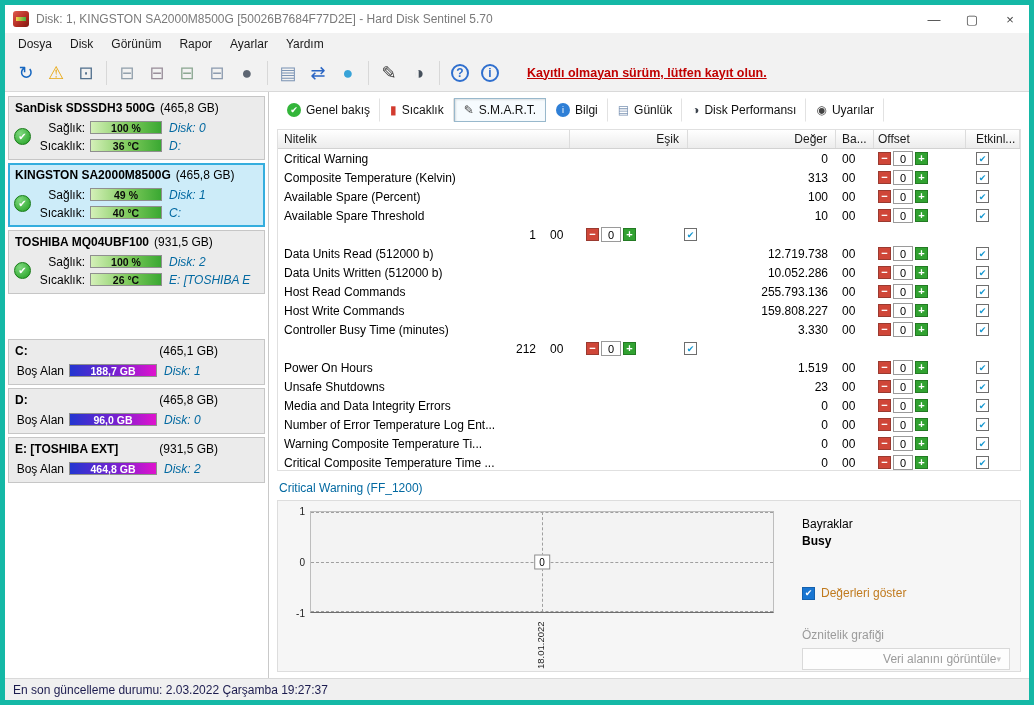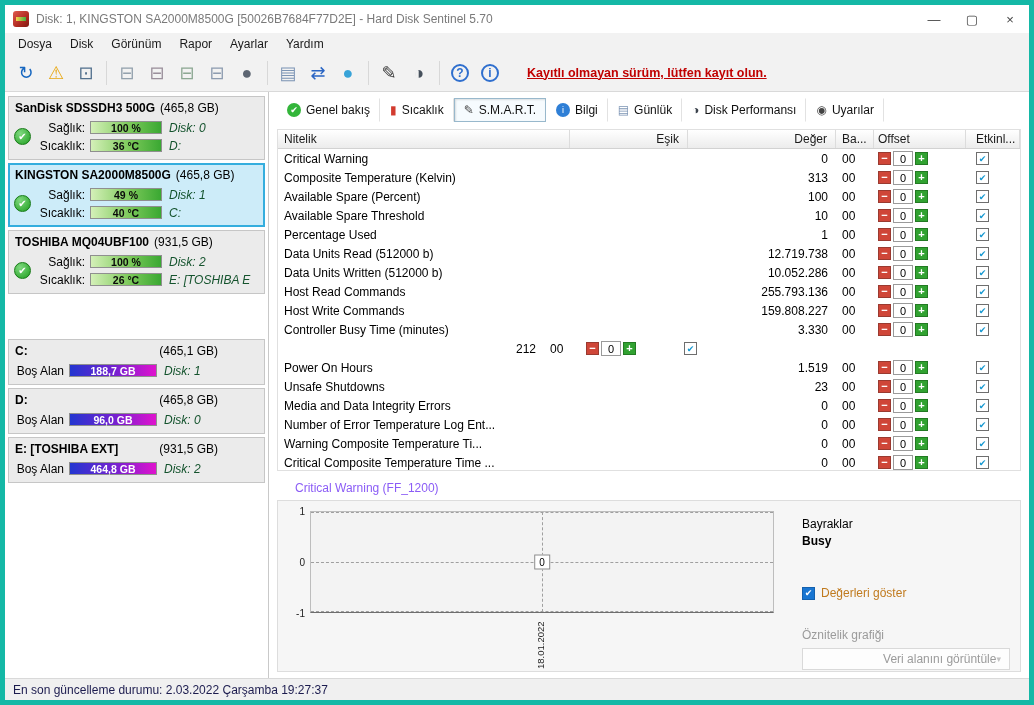--- a/index.html
+++ b/index.html
@@ -54,21 +54,21 @@
   .rows { flex:1; min-width:0; }
   .srow { display:flex; align-items:center; height:17px; margin:1px 0; }
   .slabel { width:56px; flex:none; text-align:right; padding-right:5px; }
   .sbar { position:relative; height:13px; flex:none; border:1px solid #8f8f8f;
           display:flex; align-items:center; justify-content:center;
           font-size:10.5px; font-weight:bold; color:#0a0a0a;
           background:linear-gradient(90deg,#d4f0b8 0%,#7cc95a 55%,#3aa832 100%); }
   .sbar.health, .sbar.temp { width:72px; }
   .sbar.free { width:88px; color:#fff;
                background:linear-gradient(90deg,#2336d0 0%,#7a20d0 55%,#e013ce 100%); }
-  .sright { flex:1; font-style:italic; color:#14532d; padding-left:7px; white-space:nowrap; overflow:hidden; }
+  .sright { flex:1; font-style:italic; color:#0369a1; padding-left:7px; white-space:nowrap; overflow:hidden; }
   .side-spacer { height:42px; }
 
   
   .main { flex:1; min-width:0; display:flex; flex-direction:column; padding:5px 8px 6px; background:#fff; }
 
   
   .tabbar { display:flex; align-items:center; height:26px; flex:none; margin-bottom:6px; }
   .tab { display:flex; align-items:center; gap:5px; padding:3px 9px; height:24px;
          background:transparent; border:1px solid transparent; border-right:1px solid #e2e2e2;
          font-family:inherit; font-size:12px; color:#111; cursor:default; }
@@ -94,21 +94,21 @@
   .sp-minus { background:#cf4638; border:1px solid #9a3a30; }
   .sp-plus  { background:#31a231; border:1px solid #237a23; }
   .sp-val { width:20px; height:15px; flex:none; border:1px solid #9a9a9a; background:#fff;
             display:flex; align-items:center; justify-content:center; font-size:11px; }
   .chk { width:13px; height:13px; flex:none; border:1px solid #6e6e6e; background:#fff;
          display:flex; align-items:center; justify-content:center; font-size:9px; color:#1a9ad2; }
   .chk.checked::after { content:"✔"; }
 
   
   .chart-section { flex:1; min-height:0; display:flex; flex-direction:column; margin-top:10px; }
-  .chart-title { flex:none; margin:0 0 5px 18px; color:#8b5cf6; }
+  .chart-title { flex:none; margin:0 0 5px 2px; color:#0369a1; }
   .chart-panel { flex:1; min-height:0; border:1px solid #ddd; background:#f6f6f6; display:flex; }
   .plot-wrap { flex:1; min-width:0; display:grid; grid-template-columns:30px 1fr; grid-template-rows:1fr 56px;
                padding:10px 6px 2px 2px; }
   .yaxis { position:relative; grid-column:1; grid-row:1; }
   .ytick { position:absolute; right:5px; font-size:10px; color:#222; transform:translateY(-50%); }
   .yt0 { top:0; } .yt1 { top:50%; } .yt2 { top:100%; }
   .plot { position:relative; grid-column:2; grid-row:1; background:#f3f3f3;
           border:1px solid #bdbdbd; border-bottom:1px solid #6e6e6e; }
   .gl { position:absolute; left:0; right:0; border-top:1px dashed #9f9f9f; }
   .g-top { top:0; } .g-mid { top:50%; } .g-bot { bottom:0; }
@@ -427,21 +427,20 @@
     <span class="c-off">
       <span class="sp-minus">−</span>
       <span class="sp-val">0</span>
       <span class="sp-plus">+</span>
     </span>
     <span class="c-en">
       <span class="chk checked"></span>
     </span>
   </div>
             <div class="trow">
-    <span class="c-attr">Percentage Used</span>
     <span class="c-thr"></span>
     <span class="c-val">1</span>
     <span class="c-ba">00</span>
     <span class="c-off">
       <span class="sp-minus">−</span>
       <span class="sp-val">0</span>
       <span class="sp-plus">+</span>
     </span>
     <span class="c-en">
       <span class="chk checked"></span>

